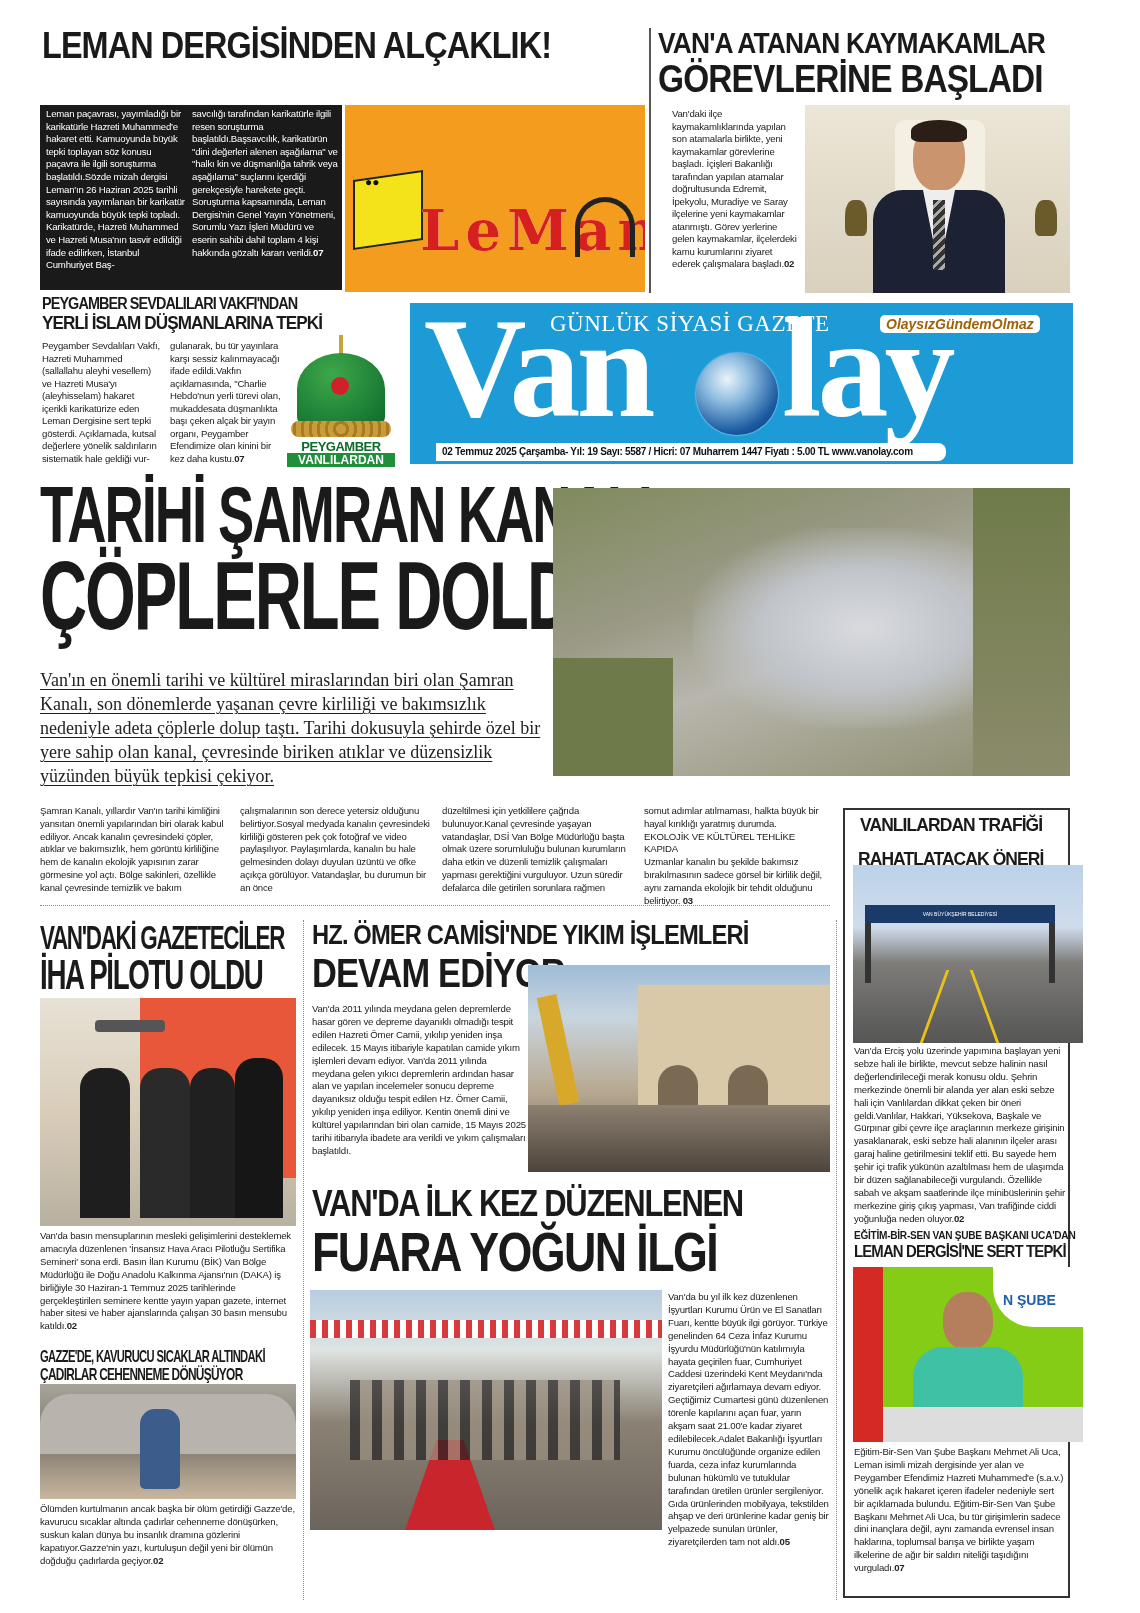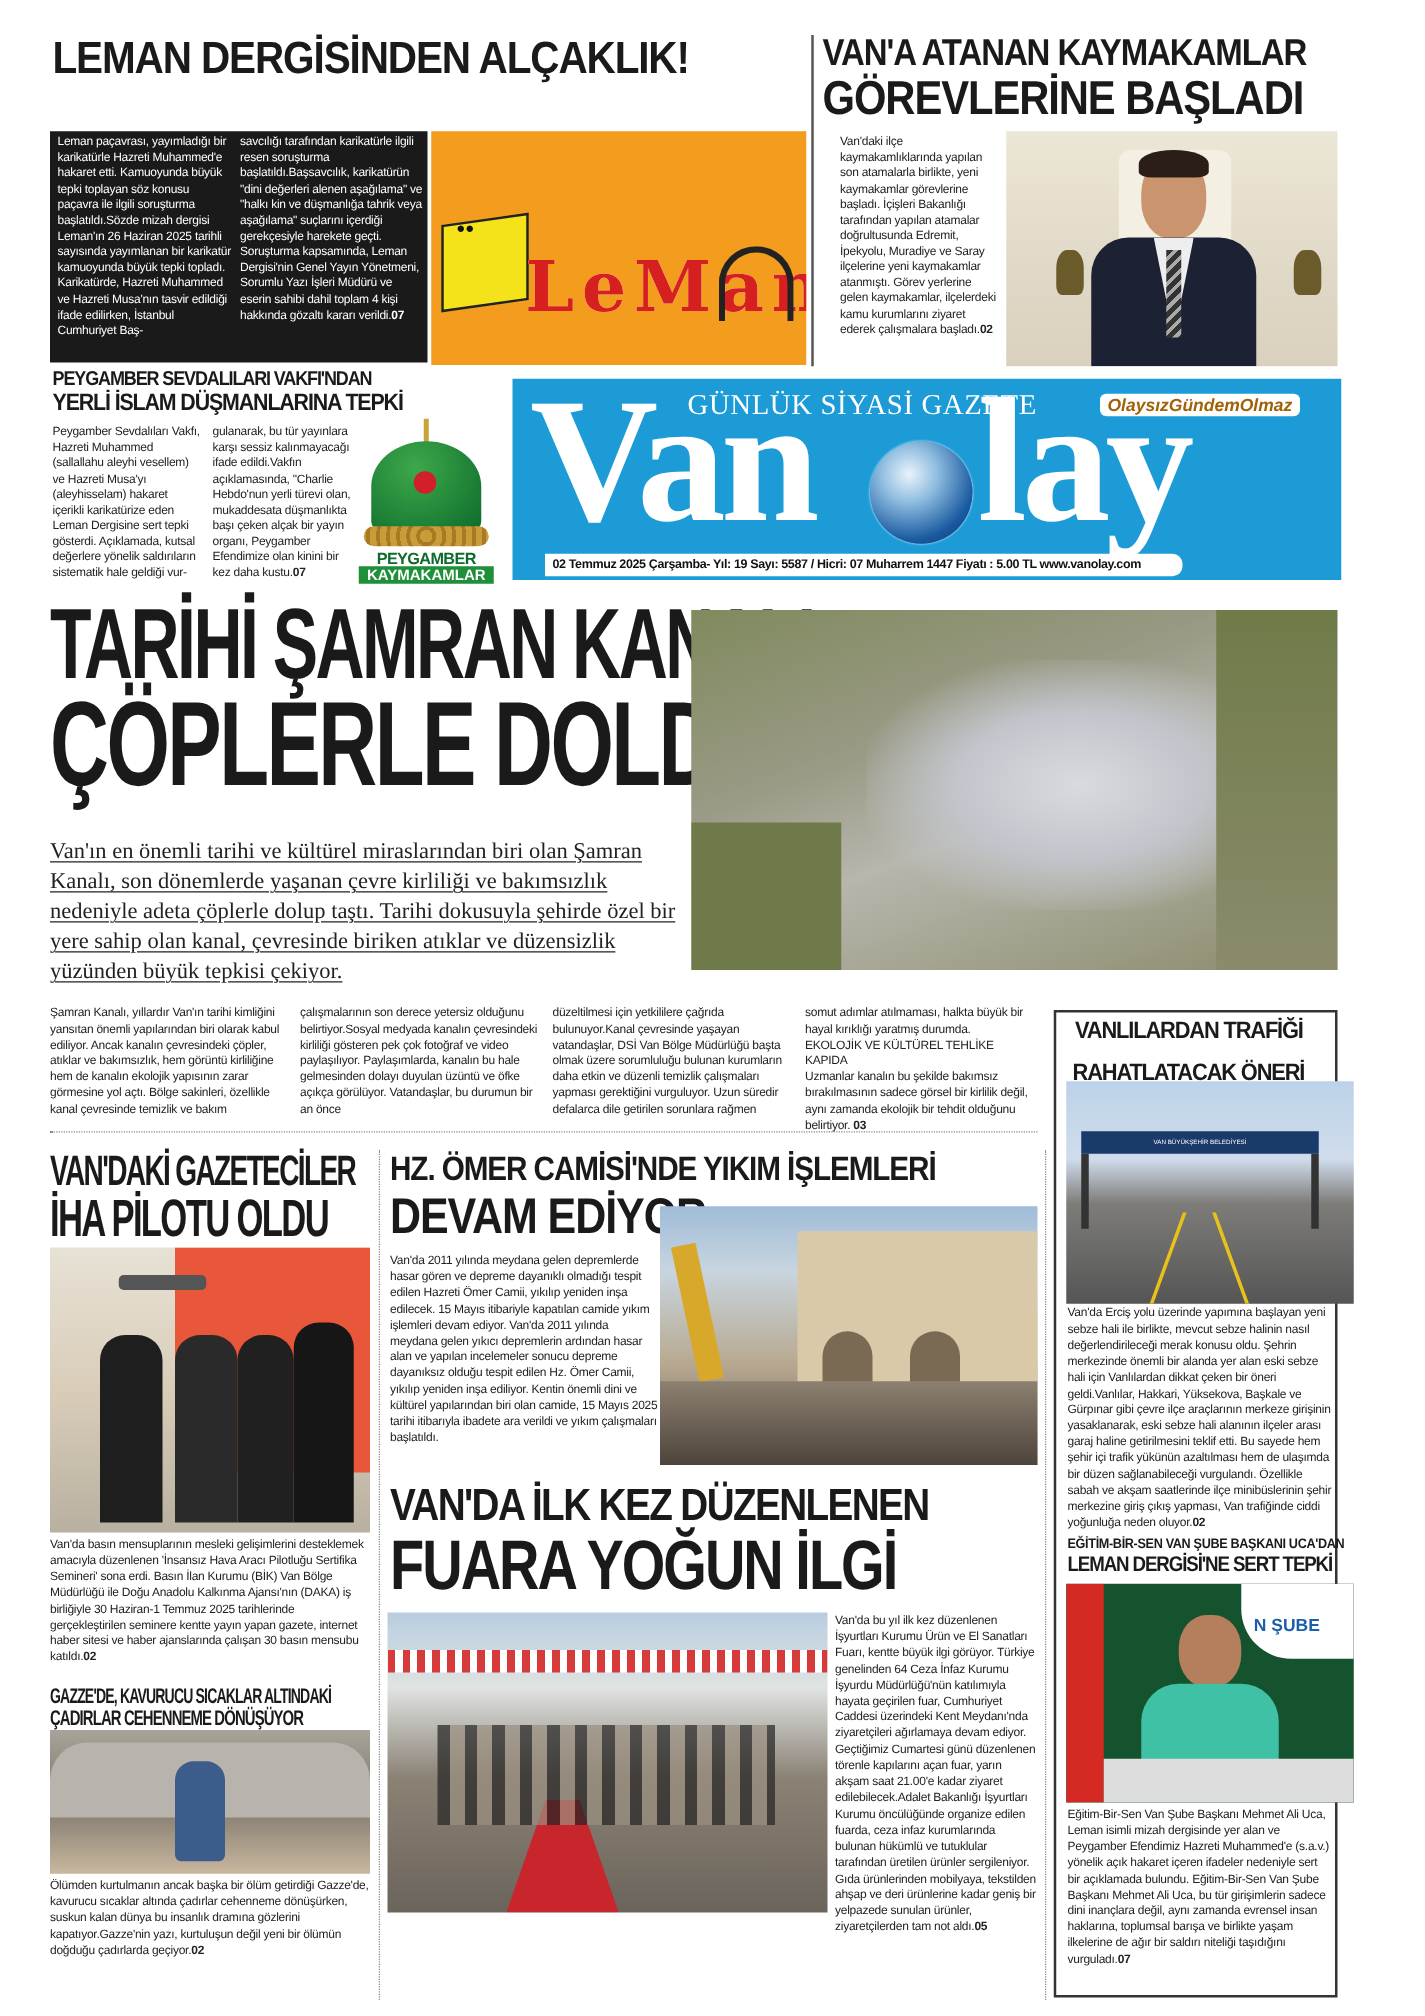--- a/index.html
+++ b/index.html
@@ -51,21 +51,21 @@
   <div class="hl" style="font-size:19px;margin-top:1px"><span class="cond" style="transform:scaleX(0.90)">YERLİ İSLAM DÜŞMANLARINA TEPKİ</span></div>
 </div>
 <div class="abs txt" style="left:42px;top:340px;width:118px;font-size:9.6px;line-height:12.5px;height:128px;overflow:hidden">Peygamber Sevdalıları Vakfı, Hazreti Muhammed (sallallahu aleyhi vesellem) ve Hazreti Musa'yı (aleyhisselam) hakaret içerikli karikatürize eden Leman Dergisine sert tepki gösterdi. Açıklamada, kutsal değerlere yönelik saldırıların sistematik hale geldiği vur-</div>
 <div class="abs txt" style="left:170px;top:340px;width:115px;font-size:9.6px;line-height:12.5px"><span>gulanarak, bu tür yayınlara karşı sessiz kalınmayacağı ifade edildi.Vakfın açıklamasında, "Charlie Hebdo'nun yerli türevi olan, mukaddesata düşmanlıkta başı çeken alçak bir yayın organı, Peygamber Efendimize olan kinini bir kez daha kustu.</span><span class="num">07</span></div>
 <div class="abs" style="left:287px;top:335px;width:108px;height:135px">
   <div style="position:absolute;left:52px;top:0;width:4px;height:20px;background:#c8a33a"></div>
   <div style="position:absolute;left:10px;top:18px;width:88px;height:72px;background:radial-gradient(circle at 40% 30%,#3da84a,#0d6b2c);border-radius:50% 50% 8px 8px"></div>
   <div style="position:absolute;left:44px;top:42px;width:18px;height:18px;background:#d2202a;border-radius:50%"></div>
   <div style="position:absolute;left:4px;top:86px;width:100px;height:16px;background:repeating-radial-gradient(circle,#c99c3a 0 5px,#a97a22 5px 8px);border-radius:8px"></div>
   <div style="position:absolute;left:0;top:104px;width:108px;text-align:center;font-weight:700;font-size:13px;color:#0d6b2c;letter-spacing:-0.5px">PEYGAMBER</div>
-  <div style="position:absolute;left:0;top:118px;width:108px;text-align:center;font-weight:700;font-size:12px;color:#fff;background:#1f8f3a">KAYMAKAMLAR</div>
+  <div style="position:absolute;left:0;top:118px;width:108px;text-align:center;font-weight:700;font-size:12px;color:#fff;background:#1f8f3a">VANLILARDAN</div>
 </div>
 
 <div class="abs" style="left:410px;top:303px;width:663px;height:161px;background:#1d9bd7;overflow:hidden">
   <div style="position:absolute;left:140px;top:8px;font-family:'Liberation Serif',serif;font-size:23px;color:#fff;letter-spacing:0.5px">GÜNLÜK SİYASİ GAZETE</div>
   <div style="position:absolute;left:470px;top:12px;background:#fff;color:#a16207;font-weight:700;font-style:italic;font-size:14px;padding:1px 6px;border-radius:5px">OlaysızGündemOlmaz</div>
   <div style="position:absolute;left:14px;top:-6px;font-family:'Liberation Serif',serif;font-weight:700;font-size:142px;color:#fff;letter-spacing:-4px;line-height:1">Van</div>
   <div style="position:absolute;left:286px;top:50px;width:82px;height:82px;border-radius:50%;background:radial-gradient(circle at 38% 32%,#eaf3fb 0,#8fbde0 30%,#1a5aa0 70%,#0b2f6a 100%);box-shadow:0 0 2px #fff"></div>
   <div style="position:absolute;left:372px;top:-6px;font-family:'Liberation Serif',serif;font-weight:700;font-size:142px;color:#fff;letter-spacing:-4px;line-height:1">lay</div>
   <div style="position:absolute;left:26px;top:140px;width:510px;height:18px;background:#fff;font-size:10px;font-weight:700;color:#111;padding:3px 6px;white-space:nowrap;letter-spacing:-0.3px;border-radius:0 8px 8px 0">02 Temmuz 2025 Çarşamba- Yıl: 19 Sayı: 5587 / Hicri: 07 Muharrem 1447 Fiyatı : 5.00 TL www.vanolay.com</div>
 </div>
@@ -96,21 +96,21 @@
   <div style="position:absolute;left:12px;top:58px;width:6px;height:60px;background:#333"></div>
   <div style="position:absolute;left:196px;top:58px;width:6px;height:60px;background:#333"></div>
   <div style="position:absolute;left:80px;top:105px;width:3px;height:73px;background:#e8c21a;transform:skewX(-20deg)"></div>
   <div style="position:absolute;left:130px;top:105px;width:3px;height:73px;background:#e8c21a;transform:skewX(20deg)"></div>
 </div>
 <div class="abs txt" style="left:854px;top:1045px;width:212px;font-size:9.6px;line-height:12.9px"><span>Van'da Erciş yolu üzerinde yapımına başlayan yeni sebze hali ile birlikte, mevcut sebze halinin nasıl değerlendirileceği merak konusu oldu. Şehrin merkezinde önemli bir alanda yer alan eski sebze hali için Vanlılardan dikkat çeken bir öneri geldi.Vanlılar, Hakkari, Yüksekova, Başkale ve Gürpınar gibi çevre ilçe araçlarının merkeze girişinin yasaklanarak, eski sebze hali alanının ilçeler arası garaj haline getirilmesini teklif etti. Bu sayede hem şehir içi trafik yükünün azaltılması hem de ulaşımda bir düzen sağlanabileceği vurgulandı. Özellikle sabah ve akşam saatlerinde ilçe minibüslerinin şehir merkezine giriş çıkış yapması, Van trafiğinde ciddi yoğunluğa neden oluyor.</span><span class="num">02</span></div>
 <div class="abs" style="left:854px;top:1230px;width:212px;text-align:center">
   <div class="hl" style="font-size:11px;letter-spacing:-0.3px"><span class="cond" style="transform:scaleX(0.92)">EĞİTİM-BİR-SEN VAN ŞUBE BAŞKANI UCA'DAN</span></div>
   <div class="hl" style="font-size:17px;margin-top:2px"><span class="cond" style="transform:scaleX(0.88)">LEMAN DERGİSİ'NE SERT TEPKİ</span></div>
 </div>
-<div class="ph" style="left:853px;top:1267px;width:230px;height:175px;background:#14532d">
+<div class="ph" style="left:853px;top:1267px;width:230px;height:175px;background:#84cc16">
   <div style="position:absolute;left:0;top:0;width:30px;height:175px;background:#d52a24"></div>
   <div style="position:absolute;left:140px;top:0;width:90px;height:60px;background:#fff;border-radius:0 0 0 40px;color:#1d5fa8;font-weight:700;font-size:14px;padding:25px 0 0 10px">N ŞUBE</div>
   <div style="position:absolute;left:90px;top:25px;width:50px;height:58px;background:#b57e5c;border-radius:45%"></div>
   <div style="position:absolute;left:60px;top:80px;width:110px;height:70px;background:#3ec1a4;border-radius:30px 30px 0 0"></div>
   <div style="position:absolute;left:30px;top:140px;width:200px;height:35px;background:#ddd"></div>
 </div>
 <div class="abs txt" style="left:854px;top:1446px;width:212px;font-size:9.6px;line-height:12.9px"><span>Eğitim-Bir-Sen Van Şube Başkanı Mehmet Ali Uca, Leman isimli mizah dergisinde yer alan ve Peygamber Efendimiz Hazreti Muhammed'e (s.a.v.) yönelik açık hakaret içeren ifadeler nedeniyle sert bir açıklamada bulundu. Eğitim-Bir-Sen Van Şube Başkanı Mehmet Ali Uca, bu tür girişimlerin sadece dini inançlara değil, aynı zamanda evrensel insan haklarına, toplumsal barışa ve birlikte yaşam ilkelerine de ağır bir saldırı niteliği taşıdığını vurguladı.</span><span class="num">07</span></div>
 
 <div class="abs" style="left:40px;top:920px;width:260px">
   <div class="hl" style="font-size:34px;letter-spacing:-2px"><span class="cond" style="transform:scaleX(0.66)">VAN'DAKİ GAZETECİLER</span></div>

